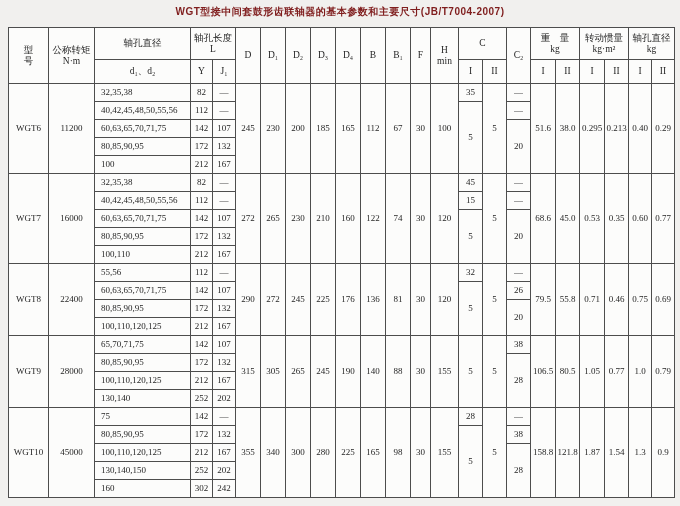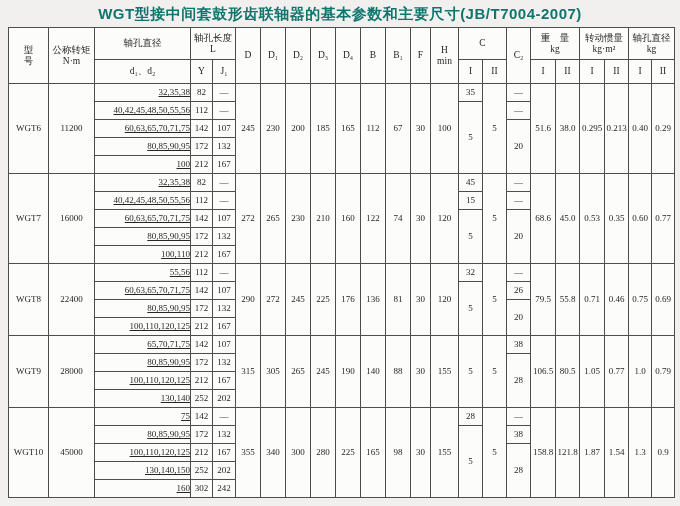--- a/index.html
+++ b/index.html
@@ -8,21 +8,21 @@
     background:#f1f0ee;
     font-family:"Liberation Serif","DejaVu Serif",serif;
     color:#222;
     overflow:hidden;
   }
   .page{position:relative;width:680px;height:506px;}
   .title{
     position:absolute;top:5px;left:0;width:680px;
     text-align:center;
     font-family:"Liberation Sans","DejaVu Sans",sans-serif;
-    font-weight:bold;font-size:15px;letter-spacing:.5px;color:#0f766e;
+    font-weight:bold;font-size:10px;letter-spacing:.5px;color:#7f1d1d;
     white-space:nowrap;
   }
   table{
     position:absolute;left:8px;top:27px;
     width:664px;
     border-collapse:collapse;table-layout:fixed;
     background:#fcfcfb;
     border:1.5px solid #3c3c3c;
   }
   th,td{
@@ -34,21 +34,21 @@
     color:#262626;
     font-weight:normal;
   }
   thead th{
     font-size:9.5px;
     white-space:pre-line;
   }
   thead tr:nth-child(1){height:32px;}
   thead tr:nth-child(2){height:24px;}
   tbody tr{height:18px;}
-  td.dcol{text-align:right;padding-left:0;text-decoration:underline;}
+  td.dcol{text-align:left;padding-left:6px;}
 </style>
 </head>
 <body>
 
 <div class="page">
   <div class="title">WGT型接中间套鼓形齿联轴器的基本参数和主要尺寸(JB/T7004-2007)</div>
 
   <table>
     <colgroup>
       <col style="width:40px">

